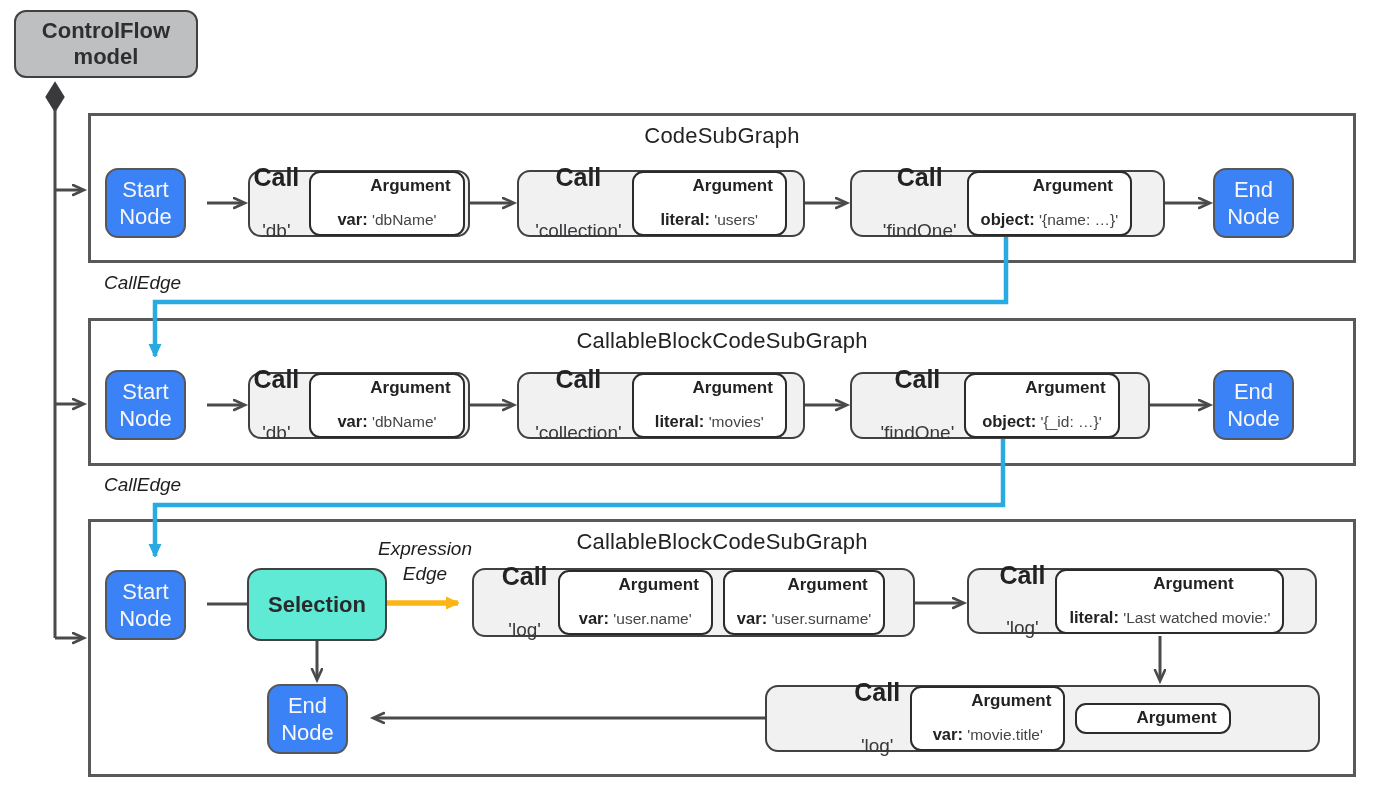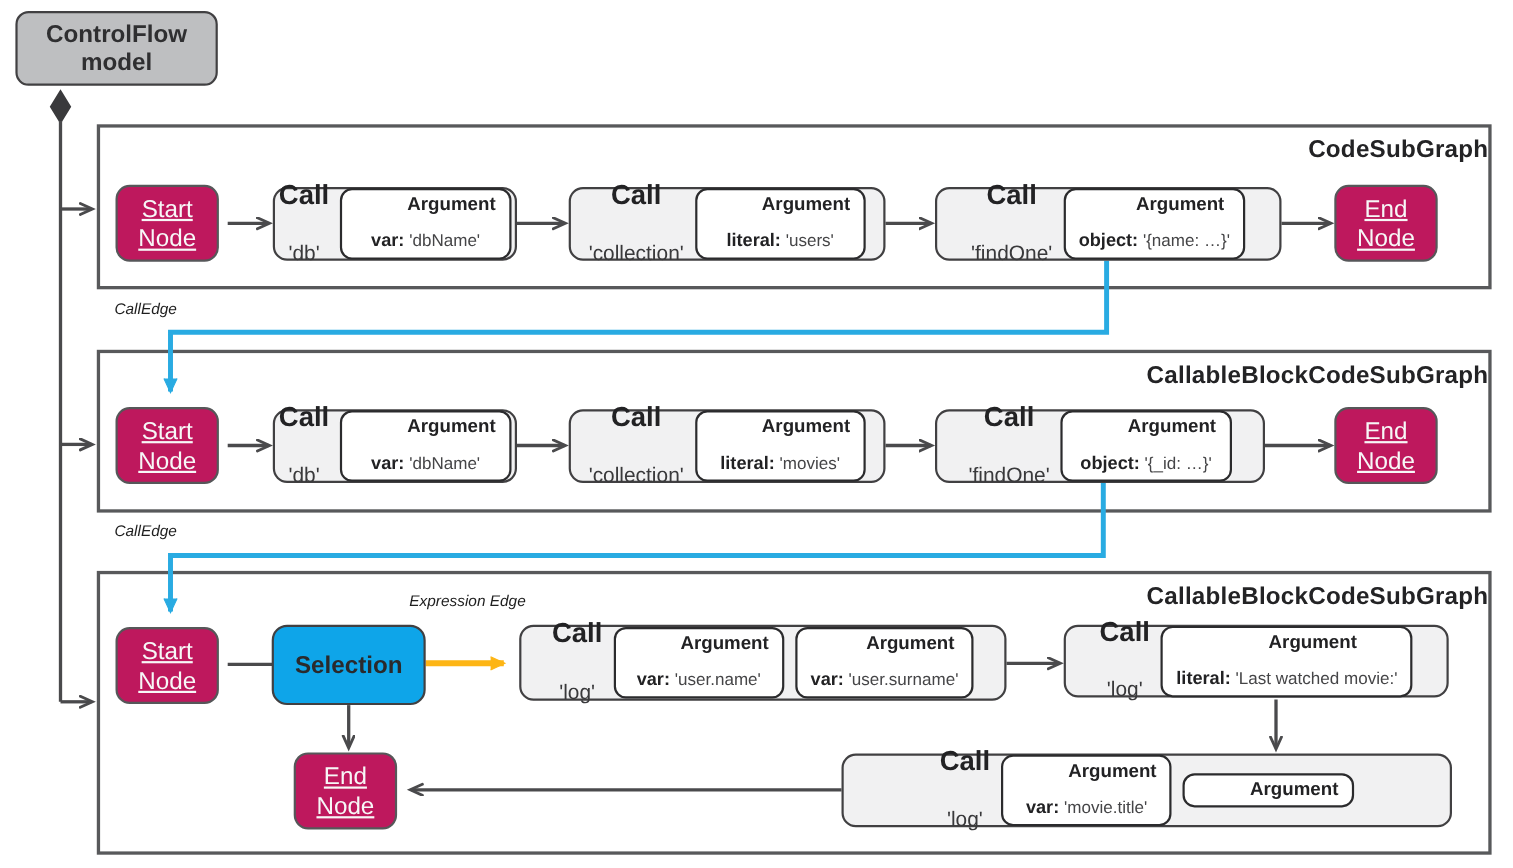--- a/index.html
+++ b/index.html
@@ -1,52 +1,52 @@
 <!DOCTYPE html>
 <html><head>
 <meta charset="utf-8">
 <style>
   * { margin:0; padding:0; box-sizing:border-box; }
   html,body { width:1375px; height:789px; background:#ffffff; overflow:hidden;
               font-family:"Liberation Sans", sans-serif; }
   .canvas { position:absolute; left:0; top:0; width:1375px; height:789px; }
 
   .subgraph { position:absolute; background:#ffffff; border:3px solid #58595B; z-index:1; }
-  .sg-title { position:absolute; left:0; right:0; top:7px; text-align:right;
-              font-size:22px; font-weight:bold; color:#232325; letter-spacing:0.2px; }
+  .sg-title { position:absolute; left:0; right:0; top:7px; text-align:center;
+              font-size:22px; font-weight:normal; color:#232325; letter-spacing:0.2px; }
 
   .model-box { position:absolute; left:14px; top:10px; width:184px; height:68px;
                background:#BEBFC1; border:2.5px solid #414042; border-radius:12px;
                display:flex; align-items:center; justify-content:center; text-align:center;
                font-size:22px; font-weight:bold; color:#2F2F31; line-height:1.18; z-index:10; padding:0 14px; }
 
-  .term-node { position:absolute; width:94px; height:70px; background:#be185d;
+  .term-node { position:absolute; width:81px; height:70px; background:#3b82f6;
                border:2.5px solid #565759; border-radius:13px; z-index:10;
                display:flex; flex-direction:column; align-items:center; justify-content:center;
-               color:#F7F7F7; font-size:22px; line-height:1.25;text-decoration:underline; }
-
-  .sel-node { position:absolute; width:140px; height:73px; background:#0ea5e9;
+               color:#F7F7F7; font-size:22px; line-height:1.25; }
+
+  .sel-node { position:absolute; width:140px; height:73px; background:#5eead4;
               border:2.5px solid #414042; border-radius:14px; z-index:10;
               display:flex; align-items:center; justify-content:center;
               font-size:22px; font-weight:bold; color:#2A2A2C; }
 
   .call-node { position:absolute; background:#F1F1F2; border:2.5px solid #414042;
                border-radius:13px; z-index:10; display:flex; align-items:center;
                justify-content:center; gap:10px; padding:6px 10px; }
   .call-head { display:flex; flex-direction:column; align-items:center; justify-content:center; }
   .call-title { font-size:25px; font-weight:bold; color:#222224; line-height:1.1; }
   .call-callee { font-size:19px; color:#39393B; line-height:1.2;margin-top:28px; }
   .arg-box { background:#ffffff; border:2px solid #2B2B2D; border-radius:11px;
              padding:3px 12px 4px 12px; display:flex; flex-direction:column;
              align-items:center; justify-content:center; }
   .arg-title { font-size:17px; font-weight:bold; color:#222224; line-height:1.2;margin-left:47px; }
   .arg-line { font-size:15.5px; color:#454547; line-height:1.25; white-space:nowrap;margin-top:13px; }
   .arg-key { font-weight:bold; color:#222224; font-size:16.5px; }
 
-  .edge-label { position:absolute; font-style:italic; font-size:14px; color:#1E1E1E; z-index:10; }
+  .edge-label { position:absolute; font-style:italic; font-size:19px; color:#1E1E1E; z-index:10; }
   .edge-label.center { text-align:center; }
 
   svg.wires { position:absolute; left:0; top:0; width:1375px; height:789px; z-index:5; pointer-events:none; }
 </style>
 </head>
 <body>
 
 <div class="canvas">
 
   <div class="subgraph" style="left:88px; top:113px; width:1268px; height:150px;">

